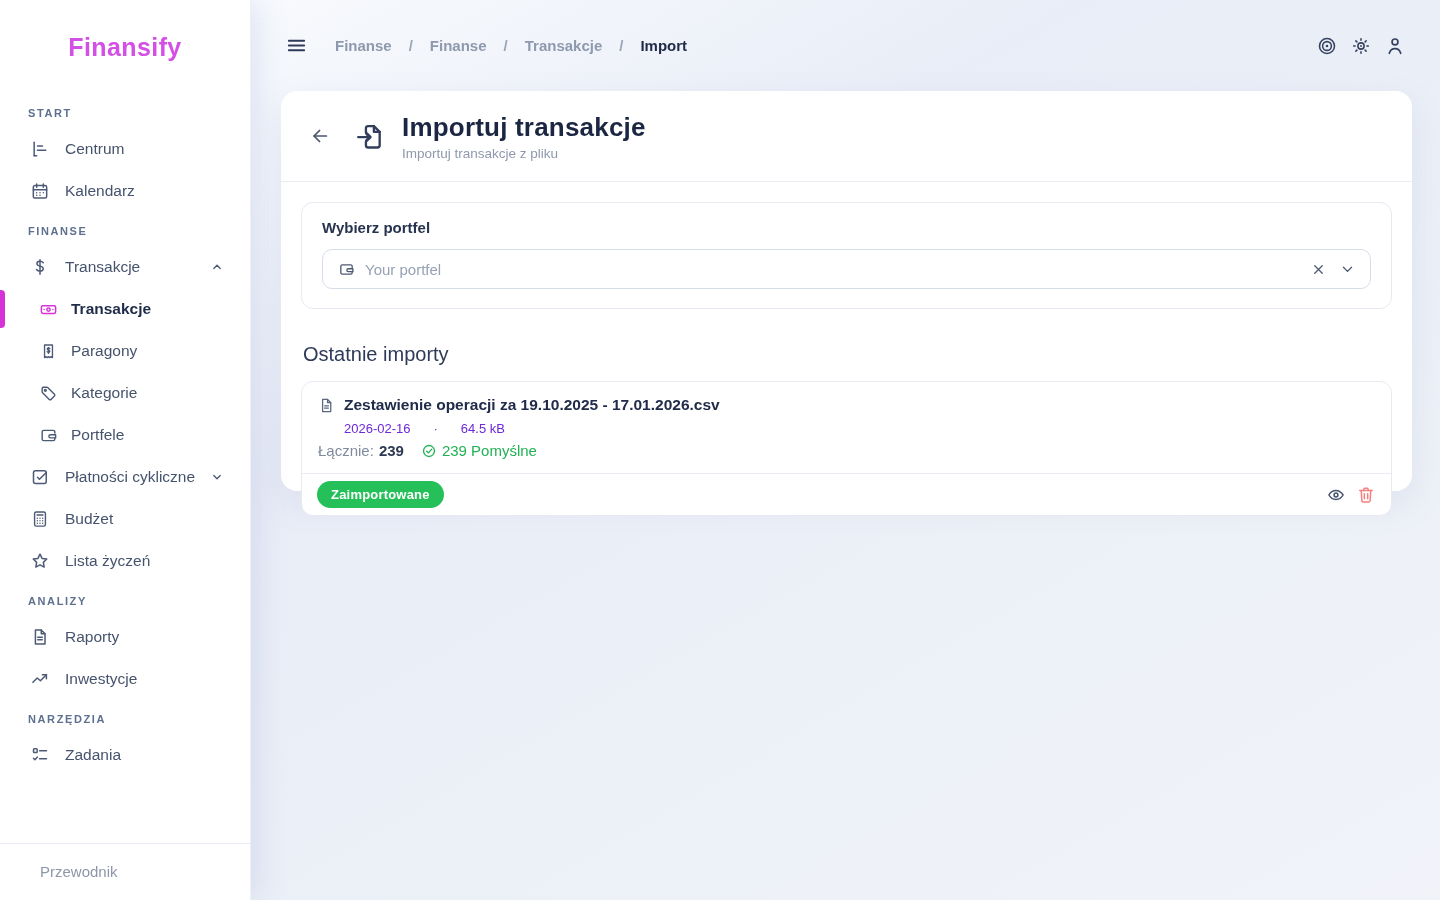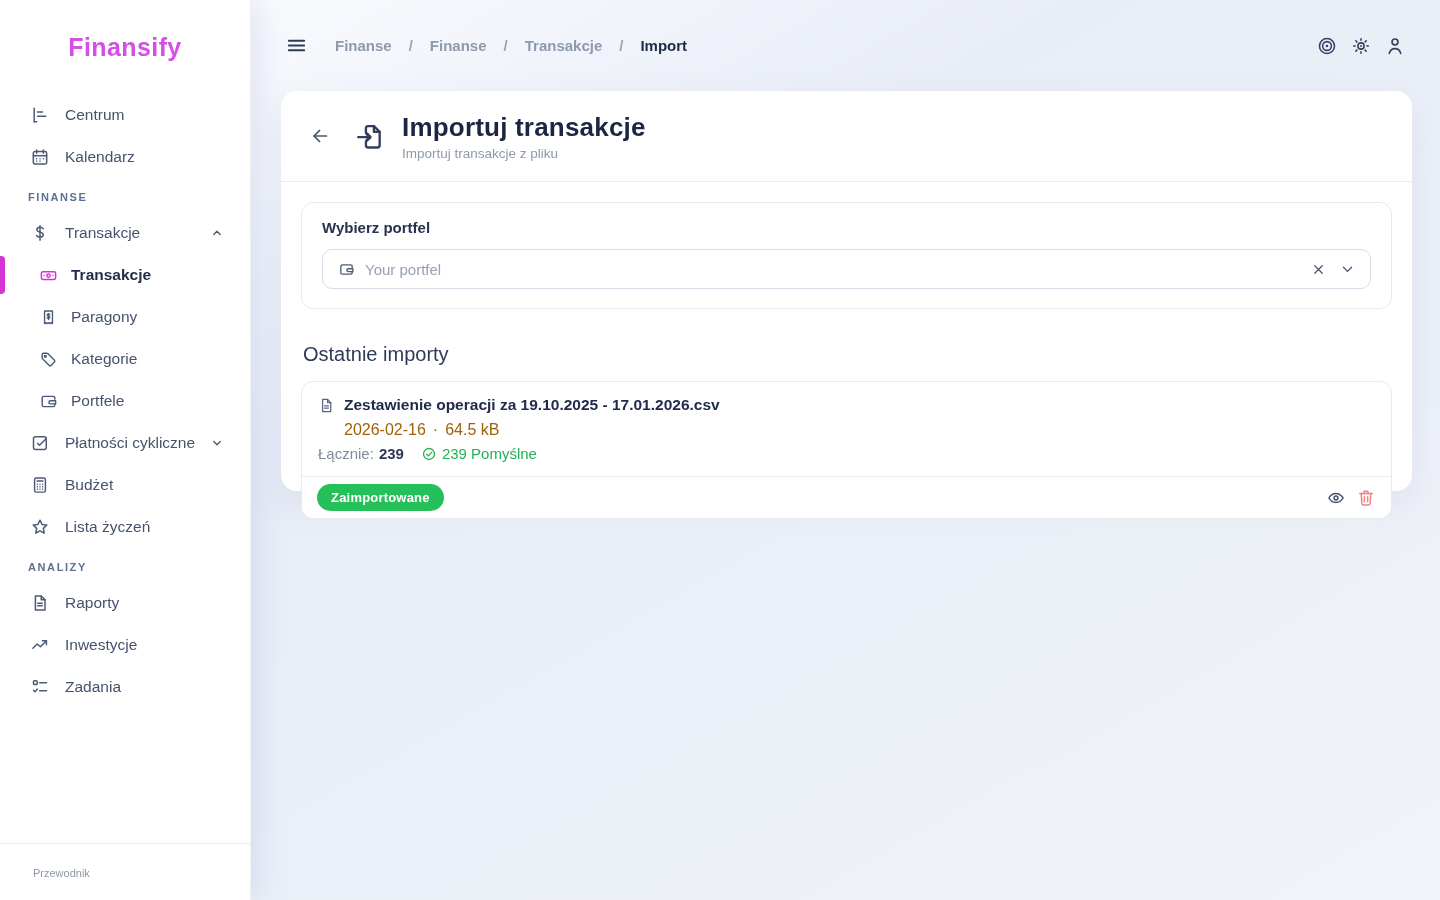--- a/index.html
+++ b/index.html
@@ -23,21 +23,21 @@
   .nav-section-label { padding:13px 28px 9px; font-size:11px; font-weight:bold; letter-spacing:1.6px; color:#5e7090; }
   .nav-item { display:flex; align-items:center; height:42px; padding:0 26px 0 30px; font-size:15.5px; color:#46536d; cursor:pointer; position:relative; }
   .nav-item .ni { width:20px; height:20px; margin-right:15px; flex:none; color:#4d5a76; }
   .nav-item.sub { padding-left:39px; }
   .nav-item.sub .ni { width:19px; height:19px; margin-right:13px; }
   .nav-item.active { font-weight:bold; color:#1f2b49; }
   .nav-item.active .ni { color:#d633d6; }
   .nav-item.active::before { content:""; position:absolute; left:0; top:2px; bottom:2px; width:5px; background:#d633d6; border-radius:0 4px 4px 0; }
   .chev { margin-left:auto; width:14px; height:14px; color:#49566f; flex:none; }
   .sidebar-footer { position:absolute; bottom:0; left:0; right:0; border-top:1px solid #e9edf3; padding:19px 33px; }
-  .guide-link { font-size:11px; color:#8d97a9; cursor:pointer; }
+  .guide-link { font-size:15px; color:#8d97a9; cursor:pointer;margin-left:7px; }
 
   
   .main {
     flex:1; position:relative;
     background:linear-gradient(150deg,#f8fafd 0%,#e9edf7 30%,#ecf0f7 65%,#f1f3f9 100%);
   }
   .topbar { height:91px; display:flex; align-items:center; padding:0 34px 0 34px; }
   .hamburger { width:23px; height:23px; color:#2e3a58; cursor:pointer; flex:none; }
   .breadcrumb { display:flex; align-items:center; gap:17px; margin-left:27px; font-size:15px; font-weight:bold; color:#8e99ad; }
   .breadcrumb .sep { color:#9aa5b8; }
@@ -62,41 +62,42 @@
   .select-actions { margin-left:auto; display:flex; align-items:center; gap:14px; color:#4c5872; }
   .select-actions .sa { width:15px; height:15px; cursor:pointer; }
 
   .imports-heading { margin:34px 0 0 2px; font-size:20px; font-weight:500; color:#2e3a57; }
 
   .import-card { margin-top:15px; border:1px solid #e6ebf2; border-radius:12px; background:#fff; }
   .import-main { padding:14px 16px 14px; }
   .file-row { display:flex; align-items:center; gap:9px; }
   .file-row .fi { width:17px; height:17px; color:#5a667f; flex:none; }
   .file-name { font-size:15.5px; font-weight:bold; color:#202c4a; }
-  .file-meta { margin:7px 0 0 26px; font-size:16px; color:#a16207; display:flex; gap:7px; }
+  .file-meta { margin:7px 0 0 26px; font-size:13px; color:#6d28d9; display:flex; gap:23px; }
   .totals { margin-top:6px; display:flex; align-items:center; font-size:15px; }
   .total-label { color:#808b9d; }
   .total-value { margin-left:5px; font-weight:bold; color:#2c3853; }
   .success { margin-left:17px; display:flex; align-items:center; gap:5px; color:#21b254; font-weight:500; }
   .success .ci { width:16px; height:16px; flex:none; }
   .import-footer { border-top:1px solid #e9edf3; display:flex; align-items:center; padding:7px 15px; }
   .badge { background:#25c05a; color:#fff; font-size:13px; font-weight:bold; padding:6px 14px; border-radius:999px; letter-spacing:.2px; }
   .row-actions { margin-left:auto; display:flex; align-items:center; gap:10px; }
   .act { width:20px; height:20px; cursor:pointer; background:none; border:none; padding:0; }
   .act.eye { color:#47526d; }
   .act.trash { color:#f3807e; }
 </style>
 </head>
 <body>
 
 <aside class="sidebar">
   <div class="logo">Finansify</div>
 
   <nav class="nav">
 
+    <div class="nav-section-label">START</div>
 
     <div class="nav-item">
       <svg class="ni" viewBox="0 0 24 24" fill="none" stroke="currentColor" stroke-width="1.8" stroke-linecap="round" stroke-linejoin="round">
           <path d="M5 4v16"></path>
           <path d="M9 8.5h6"></path>
           <path d="M9 13.5h10"></path>
           <path d="M5 20h3"></path>
         </svg>
       <span>Centrum</span>
     </div>
@@ -196,20 +197,21 @@
     </div>
 
     <div class="nav-item">
       <svg class="ni" viewBox="0 0 24 24" fill="none" stroke="currentColor" stroke-width="1.8" stroke-linecap="round" stroke-linejoin="round">
           <path d="M3.5 16l5.2-5.2 3.8 3.3 7.2-7.3"></path>
           <path d="M14.9 6.8h4.8v4.9"></path>
         </svg>
       <span>Inwestycje</span>
     </div>
 
+    <div class="nav-section-label">NARZĘDZIA</div>
 
     <div class="nav-item">
       <svg class="ni" viewBox="0 0 24 24" fill="none" stroke="currentColor" stroke-width="1.8" stroke-linecap="round" stroke-linejoin="round">
           <rect x="4.2" y="4.6" width="4.4" height="4.4" rx="1"></rect>
           <path d="M11.5 6.8h8.3"></path>
           <path d="M4.2 16l1.7 1.7 3-3.2"></path>
           <path d="M11.5 16.6h8.3"></path>
         </svg>
       <span>Zadania</span>
     </div>

